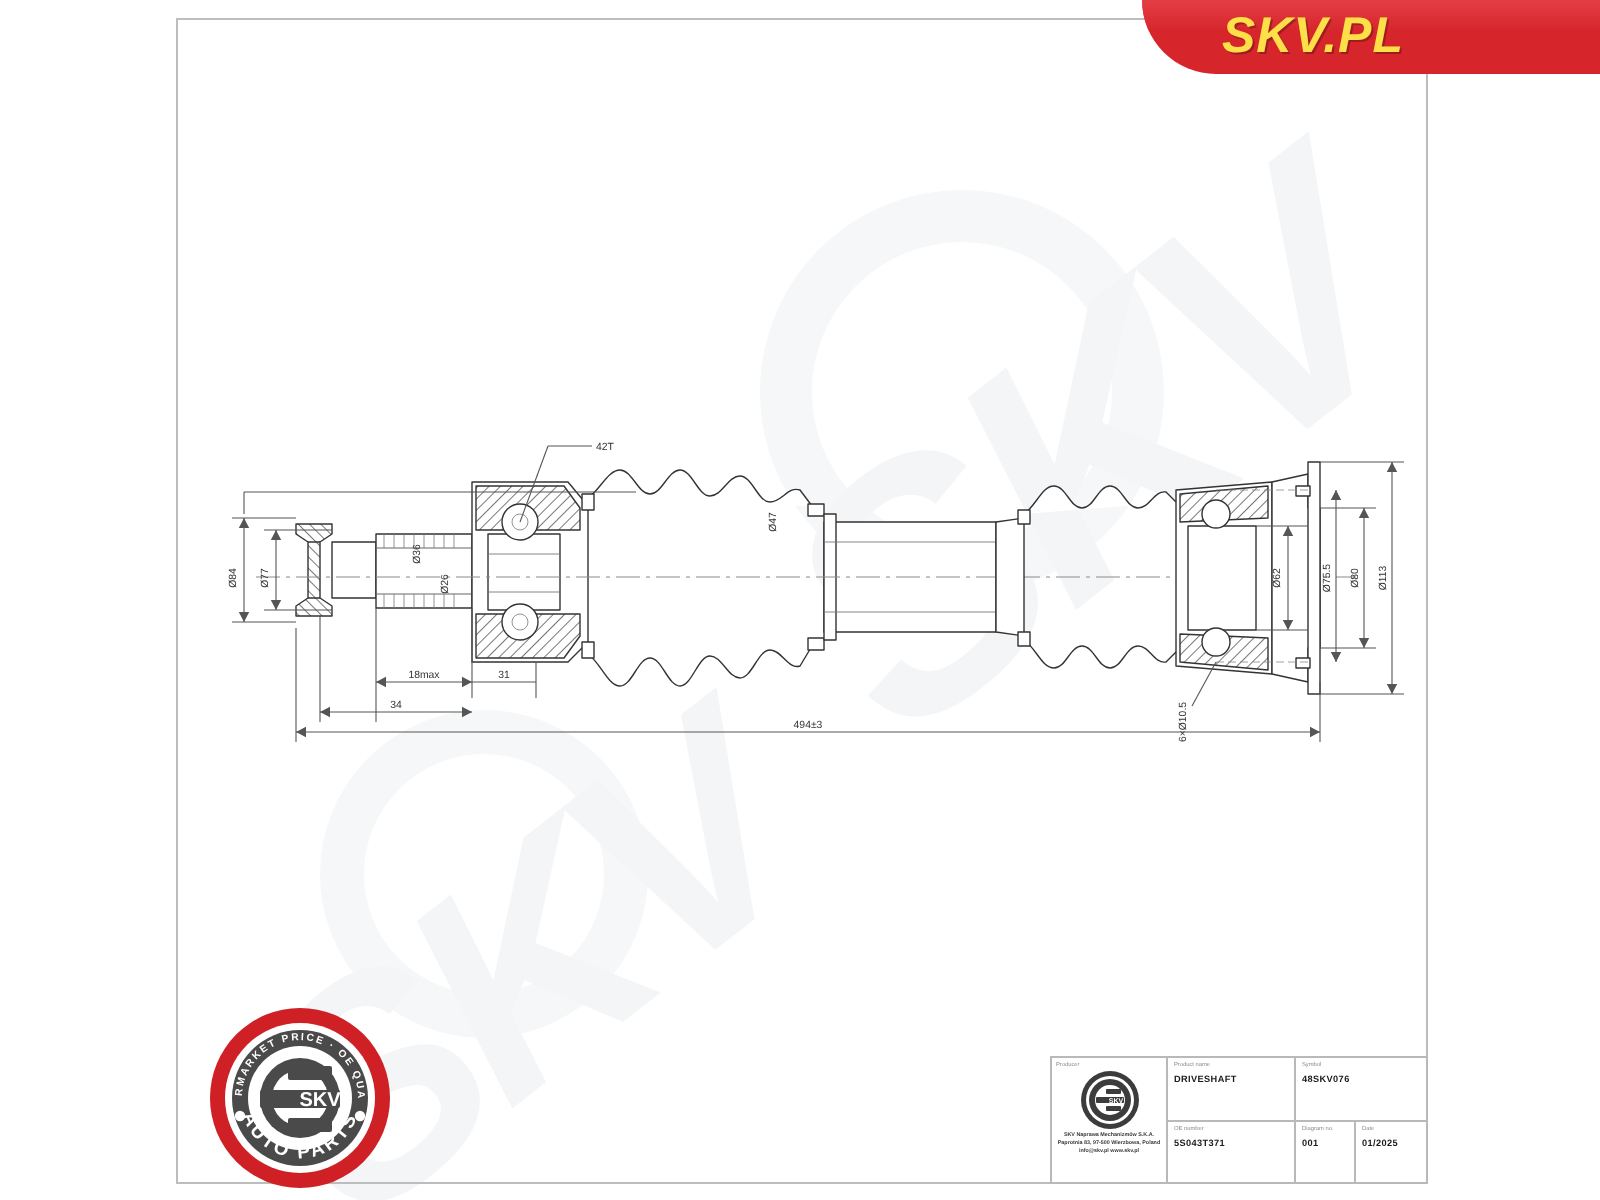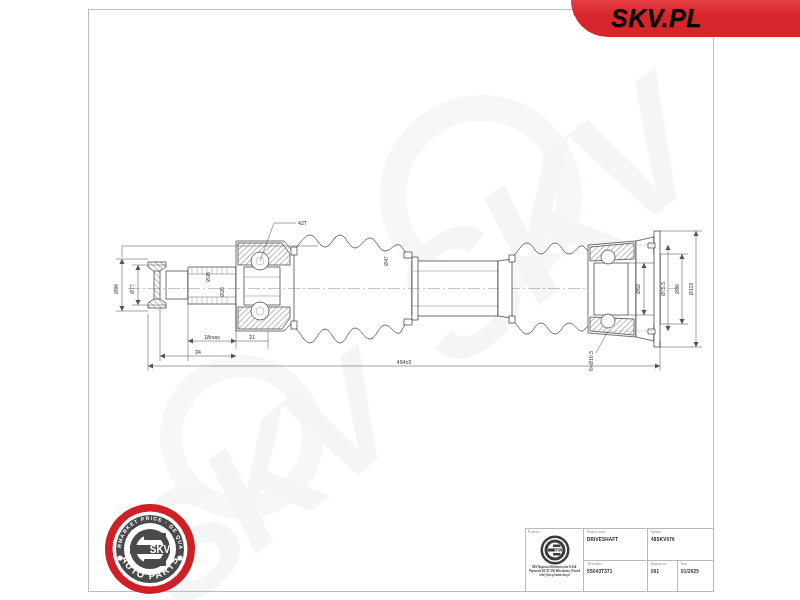--- a/index.html
+++ b/index.html
@@ -45,21 +45,21 @@
     overflow:hidden;
   }
   .logo-banner .sheen{
     position:absolute;left:0;top:0;width:100%;height:16px;
     background:linear-gradient(180deg,#e8464c 0%,#d6252b 100%);
     opacity:.75;
   }
   .logo-text{
     position:absolute;left:40px;top:4px;
     font-size:25px;font-weight:bold;font-style:italic;
-    color:#000000;letter-spacing:.5px;
+    color:#fde047;letter-spacing:.5px;
     text-shadow:1px 1px 0 rgba(0,0,0,.25);
   }
 
   
   .draw{position:absolute;left:88px;top:9px;width:624px;height:581px;}
   .draw svg{display:block;}
 
   
   .badge{
     position:absolute;left:104px;top:503px;width:92px;height:92px;

